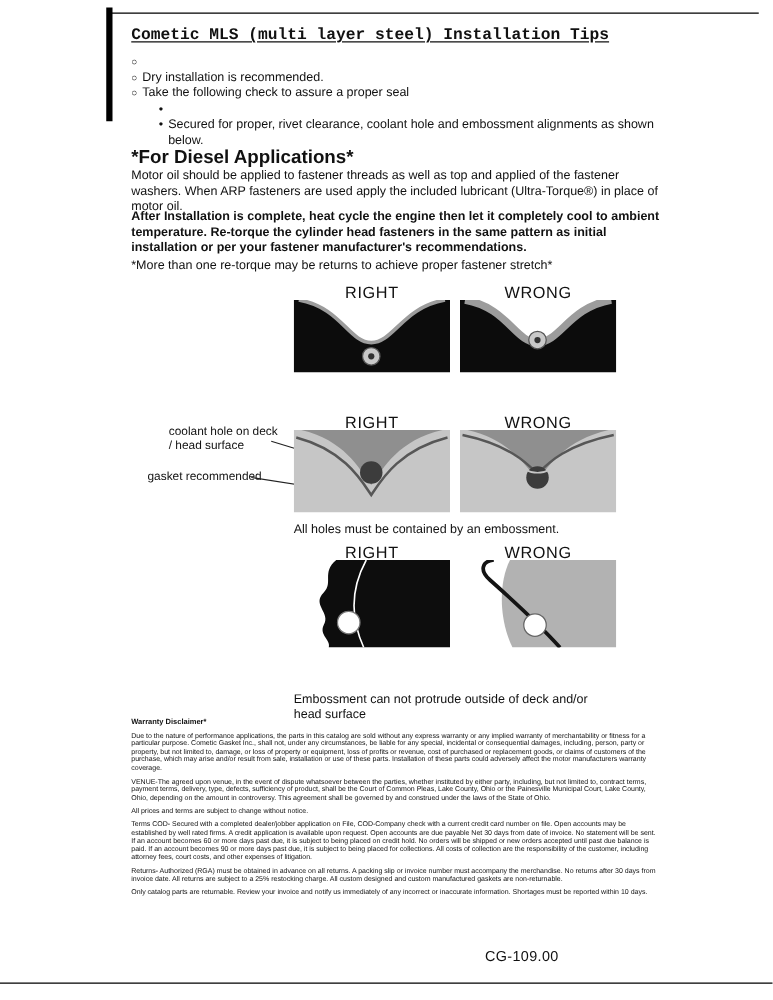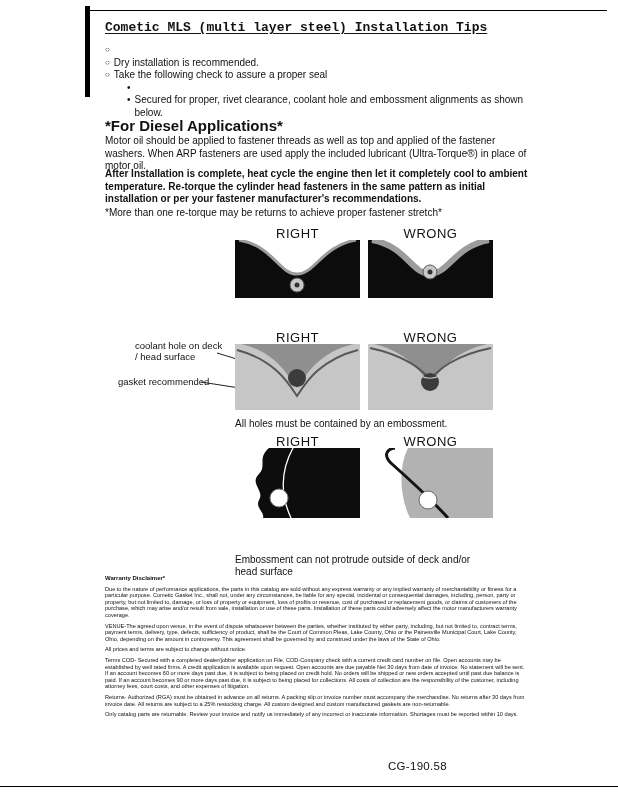--- a/index.html
+++ b/index.html
@@ -185,13 +185,13 @@
 <div class="abs disclaimer">
   <h4>Warranty Disclaimer*</h4>
   <p>Due to the nature of performance applications, the parts in this catalog are sold without any express warranty or any implied warranty of merchantability or fitness for a particular purpose.  Cometic Gasket Inc., shall not, under any circumstances, be liable for any special, incidental or consequential damages, including, person, party or property, but not limited to, damage, or loss of property or equipment, loss of profits or revenue, cost of purchased or replacement goods, or claims of customers of the purchase, which may arise and/or result from sale, installation or use of these parts.  Installation of these parts could adversely affect the motor manufacturers warranty coverage.</p>
   <p>VENUE-The agreed upon venue, in the event of dispute whatsoever between the parties, whether instituted by either party, including, but not limited to, contract terms, payment terms, delivery, type, defects, sufficiency of product, shall be the Court of Common Pleas, Lake County, Ohio or the Painesville Municipal Court, Lake County, Ohio, depending on the amount in controversy. This agreement shall be governed by and construed under the laws of the State of Ohio.</p>
   <p>All prices and terms are subject to change without notice.</p>
   <p>Terms COD- Secured with a completed dealer/jobber application on File, COD-Company check with a current credit card number on file.  Open accounts may be established by well rated firms.  A credit application is available upon request.  Open accounts are due payable Net 30 days from date of invoice.  No statement will be sent.  If an account becomes 60 or more days past due, it is subject to being placed on credit hold.  No orders will be shipped or new orders accepted until past due balance is paid.  If an account becomes 90 or more days past due, it is subject to being placed for collections.  All costs of collection are the responsibility of the customer, including attorney fees, court costs, and other expenses of litigation.</p>
   <p>Returns- Authorized (RGA) must be obtained in advance on all returns.  A packing slip or invoice number must accompany the merchandise.  No returns after 30 days from invoice date.  All returns are subject to a 25% restocking charge.  All custom designed and custom manufactured gaskets are non-returnable.</p>
   <p>Only catalog parts are returnable. Review your invoice and notify us immediately of any incorrect or inaccurate information.  Shortages must be reported within 10 days.</p>
 </div>
 
-<div class="abs footer-code">CG-190.58</div>
+<div class="abs footer-code">CG-109.00</div>
 
 </body></html>

